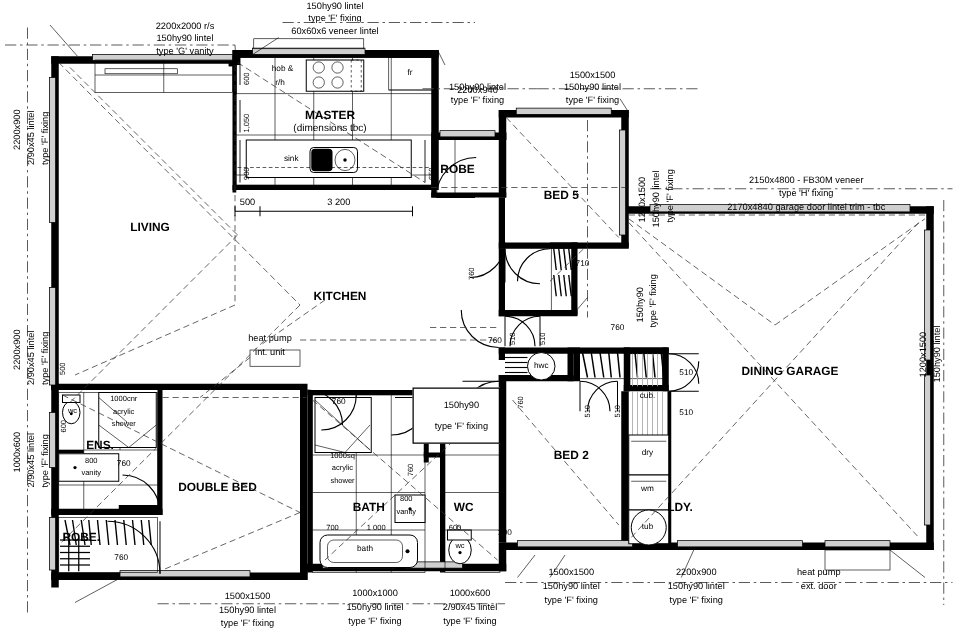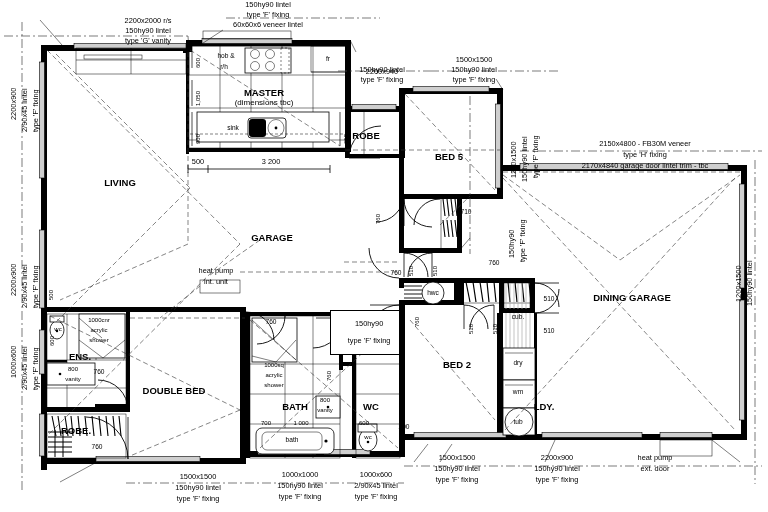--- a/index.html
+++ b/index.html
@@ -452,29 +452,29 @@
         <line x1="192" y1="80" x2="192" y2="106"></line>
         <line x1="192" y1="112" x2="192" y2="146"></line>
         <line x1="340" y1="112" x2="340" y2="146"></line>
       </g>
     </g>
   </svg>
 
   <div class="lbl room ctr" style="left:120px;top:178px">LIVING</div>
   <div class="lbl room ctr" style="left:264px;top:88px">MASTER</div>
   <div class="lbl note ctr" style="left:264px;top:99px">(dimensions tbc)</div>
-  <div class="lbl room ctr" style="left:272px;top:233px">GARAGE</div>
+  <div class="lbl room ctr" style="left:272px;top:233px">KITCHEN</div>
   <div class="lbl room ctr" style="left:366px;top:131px">ROBE</div>
   <div class="lbl room ctr" style="left:449px;top:152px">BED 5</div>
   <div class="lbl room ctr" style="left:457px;top:360px">BED 2</div>
   <div class="lbl room ctr" style="left:174px;top:386px">DOUBLE BED</div>
   <div class="lbl room ctr" style="left:295px;top:402px">BATH</div>
   <div class="lbl room ctr" style="left:371px;top:402px">WC</div>
   <div class="lbl room ctr" style="left:80px;top:352px">ENS.</div>
-  <div class="lbl room ctr" style="left:76px;top:426px">ROBE.</div>
+  <div class="lbl room ctr" style="left:65px;top:426px">ROBE.</div>
   <div class="lbl room ctr" style="left:544px;top:402px">LDY.</div>
   <div class="lbl room ctr" style="left:632px;top:293px">DINING GARAGE</div>
 
   <div class="lbl tiny ctr" style="left:226px;top:52px">hob &amp;</div>
   <div class="lbl tiny ctr" style="left:224px;top:63px">r/h</div>
   <div class="lbl tiny ctr" style="left:328px;top:55px">fr</div>
   <div class="lbl tiny ctr" style="left:233px;top:124px">sink</div>
 
   <div class="lbl tiny2 rot90" style="left:195px;top:68px">600</div>
   <div class="lbl tiny2 rot90" style="left:195px;top:106px">1,050</div>

